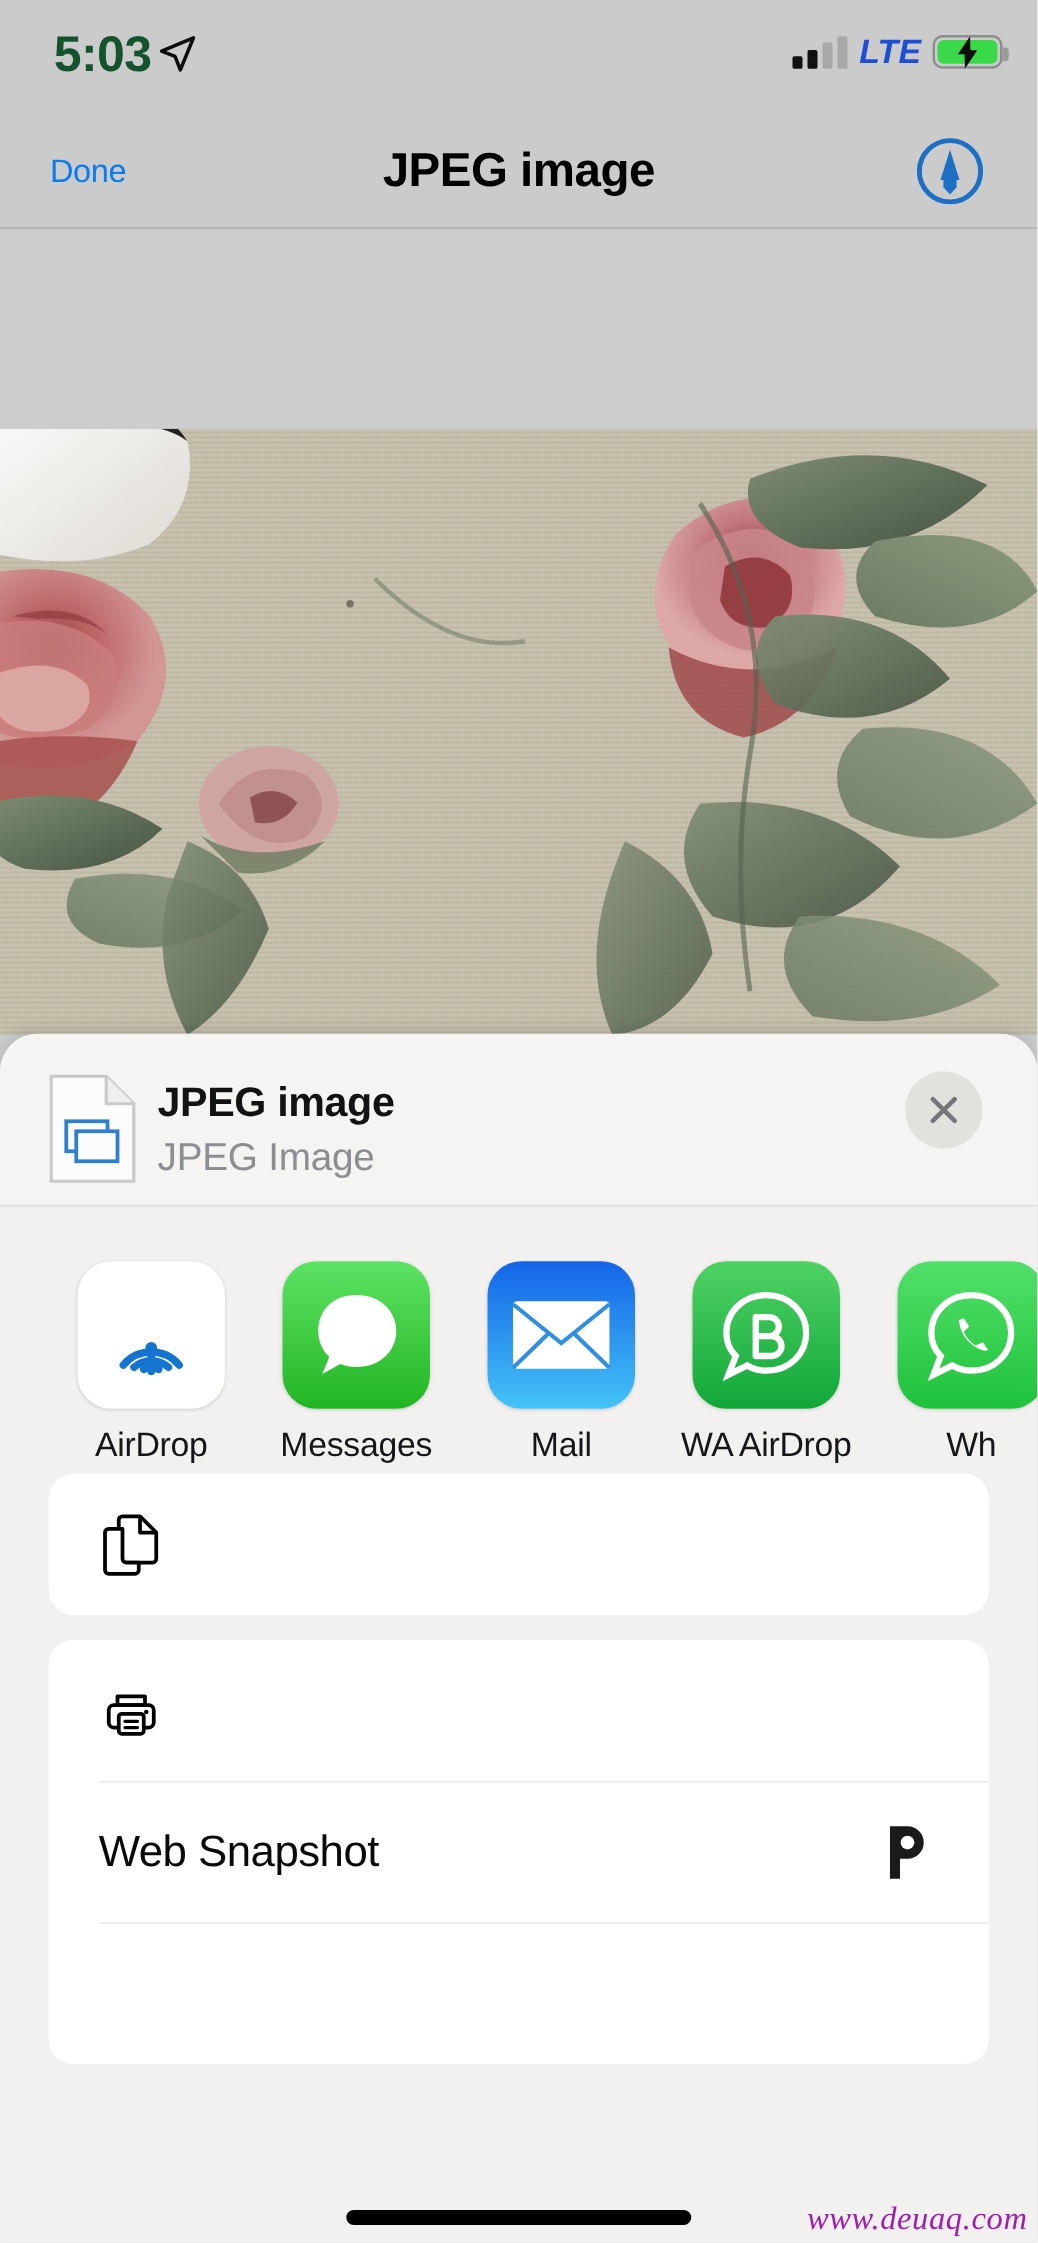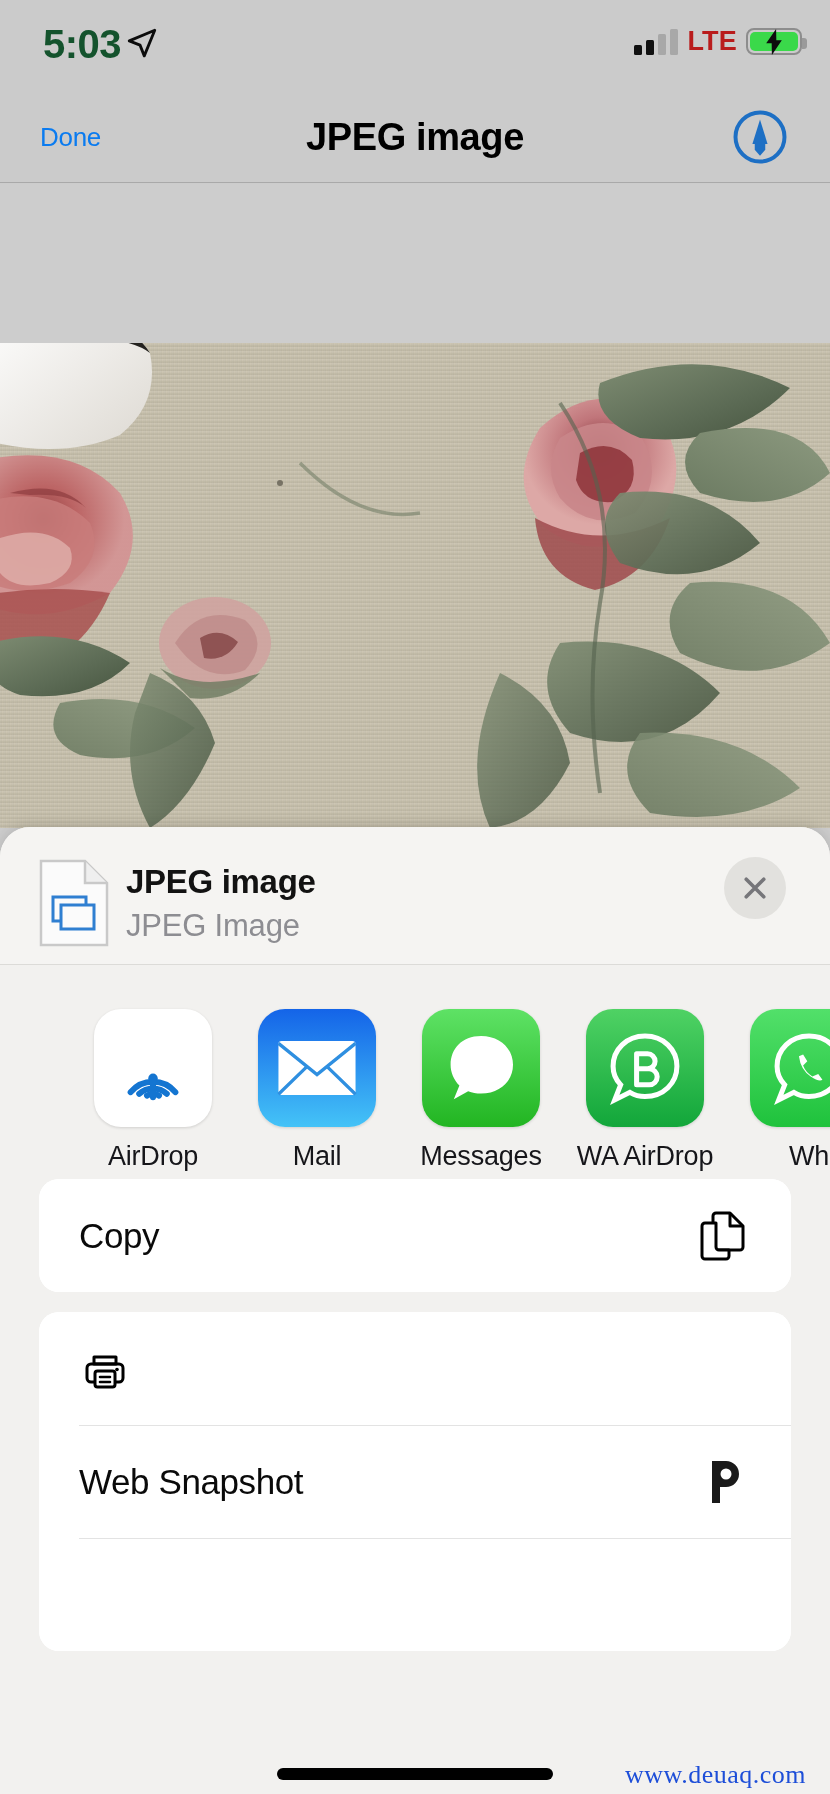--- a/index.html
+++ b/index.html
@@ -24,21 +24,21 @@
   }
   .sb-loc{ position:absolute; left:125px; top:26px; width:34px; height:34px; }
   .sb-right{ position:absolute; right:28px; top:26px; display:flex; align-items:center; gap:9px; }
   .bars{ display:flex; align-items:flex-end; gap:4px; height:26px; }
   .bars i{ display:block; width:8px; border-radius:1.5px; background:#111; }
   .bars i.off{ background:#a8a8a8; }
   .bars i:nth-child(1){ height:10px; }
   .bars i:nth-child(2){ height:15px; }
   .bars i:nth-child(3){ height:21px; }
   .bars i:nth-child(4){ height:26px; }
-  .lte{ font-size:27px; font-weight:600; color:#b91c1c; letter-spacing:0.2px; }
+  .lte{ font-size:27px; font-weight:600; color:#1d4ed8; letter-spacing:0.2px;font-style:italic; }
   .batt{
     position:relative; width:56px; height:27px; border:2.5px solid #8d8d8d;
     border-radius:8px; padding:2px; background:transparent;
   }
   .batt .fill{ width:100%; height:100%; background:#3ad94a; border-radius:5px; }
   .batt .nub{
     position:absolute; right:-7px; top:8px; width:5px; height:11px;
     background:#9a9a9a; border-radius:0 3px 3px 0;
   }
   .batt .bolt{ position:absolute; left:50%; top:50%; transform:translate(-50%,-50%); }
@@ -89,21 +89,21 @@
   .file-title{ font-size:33px; font-weight:700; color:#121212; letter-spacing:-0.3px; }
   .file-sub{ margin-top:7px; font-size:31px; color:#8d8d92; letter-spacing:-0.2px; }
   .close-btn{
     position:absolute; right:44px; top:30px; width:62px; height:62px; border-radius:50%;
     background:#e2e1de; display:flex; align-items:center; justify-content:center;
   }
 
   
   .app-row{
     position:relative; height:214px; display:flex; align-items:flex-start;
-    padding:44px 0 0 39px; gap:0; overflow:hidden;margin-left:32px;
+    padding:44px 0 0 39px; gap:0; overflow:hidden;
   }
   .app{
     width:164px; flex:0 0 164px; display:flex; flex-direction:column; align-items:center;
   }
   .app-tile{
     width:118px; height:118px; border-radius:27px; overflow:hidden;
     display:flex; align-items:center; justify-content:center;
     box-shadow:0 1px 3px rgba(0,0,0,0.14);
   }
   .app-label{
@@ -131,22 +131,22 @@
   }
   .row-icon{ width:52px; height:52px; display:flex; align-items:center; justify-content:center; }
 
   
   #home-indicator{
     position:absolute; left:50%; transform:translateX(-50%); bottom:14px;
     width:276px; height:12px; background:#000; border-radius:6px; z-index:40;
   }
   
   #watermark{
-    position:absolute; right:24px; bottom:4px; z-index:45;
-    font-family:"Liberation Serif", serif; font-size:26px; color:#1d4ed8; letter-spacing:0.5px;
+    position:absolute; right:8px; bottom:4px; z-index:45;
+    font-family:"Liberation Serif", serif; font-size:26px; color:#a21caf; letter-spacing:0.5px;font-style:italic;
   }
 </style>
 </head>
 <body>
 
 <div id="screen">
 
   <div id="statusbar">
     <div class="sb-time">5:03</div>
     <svg class="sb-loc" viewBox="0 0 24 24">
@@ -299,40 +299,40 @@
               <path d="M43 82 A14 14 0 0 1 57 82"></path>
             </g>
             <circle cx="50" cy="62" r="5.5" fill="#1475d1"></circle>
             <path d="M50 62 L50 84" stroke="#1475d1" stroke-width="7" stroke-linecap="round"></path>
           </svg>
         </div>
         <div class="app-label">AirDrop</div>
       </div>
 
       <div class="app">
+        <div class="app-tile tile-messages">
+          <svg width="80" height="80" viewBox="0 0 100 100">
+            <path d="M50 10 C74 10 90 26 90 46 C90 66 74 82 50 82 C44 82 39 81 34 79 L16 89 L23 72 C16 65 12 56 12 46 C12 26 26 10 50 10 Z" fill="#fff"></path>
+          </svg>
+        </div>
+        <div class="app-label">Messages</div>
+      </div>
+
+      <div class="app">
         <div class="app-tile tile-mail">
           <svg width="82" height="62" viewBox="0 0 100 72">
             <rect x="3" y="3" width="94" height="66" rx="4" fill="#fff"></rect>
             <path d="M3 6 L50 44 L97 6" fill="none" stroke="#2f8fe0" stroke-width="4"></path>
             <path d="M3 68 L38 34 M97 68 L62 34" fill="none" stroke="#2f8fe0" stroke-width="4"></path>
           </svg>
         </div>
         <div class="app-label">Mail</div>
       </div>
 
       <div class="app">
-        <div class="app-tile tile-messages">
-          <svg width="80" height="80" viewBox="0 0 100 100">
-            <path d="M50 10 C74 10 90 26 90 46 C90 66 74 82 50 82 C44 82 39 81 34 79 L16 89 L23 72 C16 65 12 56 12 46 C12 26 26 10 50 10 Z" fill="#fff"></path>
-          </svg>
-        </div>
-        <div class="app-label">Messages</div>
-      </div>
-
-      <div class="app">
         <div class="app-tile tile-wab">
           <svg width="84" height="84" viewBox="0 0 100 100">
             <path d="M50 12 C72 12 88 28 88 48 C88 68 72 84 50 84 C43 84 37 82 32 79 L14 88 L21 70 C15 64 12 56 12 48 C12 28 28 12 50 12 Z" fill="none" stroke="#fff" stroke-width="6"></path>
             <path d="M40 33 h13 a9 9 0 0 1 0 18 h-13 z M40 51 h15 a9.5 9.5 0 0 1 0 19 h-15 z" fill="none" stroke="#fff" stroke-width="6" stroke-linejoin="round"></path>
           </svg>
         </div>
         <div class="app-label">WA AirDrop</div>
       </div>
 
       <div class="app">
@@ -342,21 +342,20 @@
             <path d="M38 36 q2 16 14 24 q10 7 14 4 l-5-7 -7 3 q-8-5 -11-13 l5-5 -5-8 z" fill="#fff"></path>
           </svg>
         </div>
         <div class="app-label">Wh</div>
       </div>
 
     </div>
 
     <div class="card">
       <div class="row">
-        <div class="row-label">Copy</div>
         <div class="row-icon">
           <svg width="46" height="50" viewBox="0 0 46 50">
             <path d="M16 2 h14 l13 13 v21 a3 3 0 0 1 -3 3 h-24 a3 3 0 0 1 -3 -3 v-31 a3 3 0 0 1 3 -3 z" fill="#fff" stroke="#000" stroke-width="3" stroke-linejoin="round"></path>
             <path d="M30 2 v13 h13" fill="none" stroke="#000" stroke-width="3" stroke-linejoin="round"></path>
             <path d="M5 12 h11 v24 a3 3 0 0 0 3 3 h10 v6 a3 3 0 0 1 -3 3 h-21 a3 3 0 0 1 -3 -3 v-30 a3 3 0 0 1 3 -3 z" fill="#fff" stroke="#000" stroke-width="3" stroke-linejoin="round"></path>
           </svg>
         </div>
       </div>
     </div>
 

